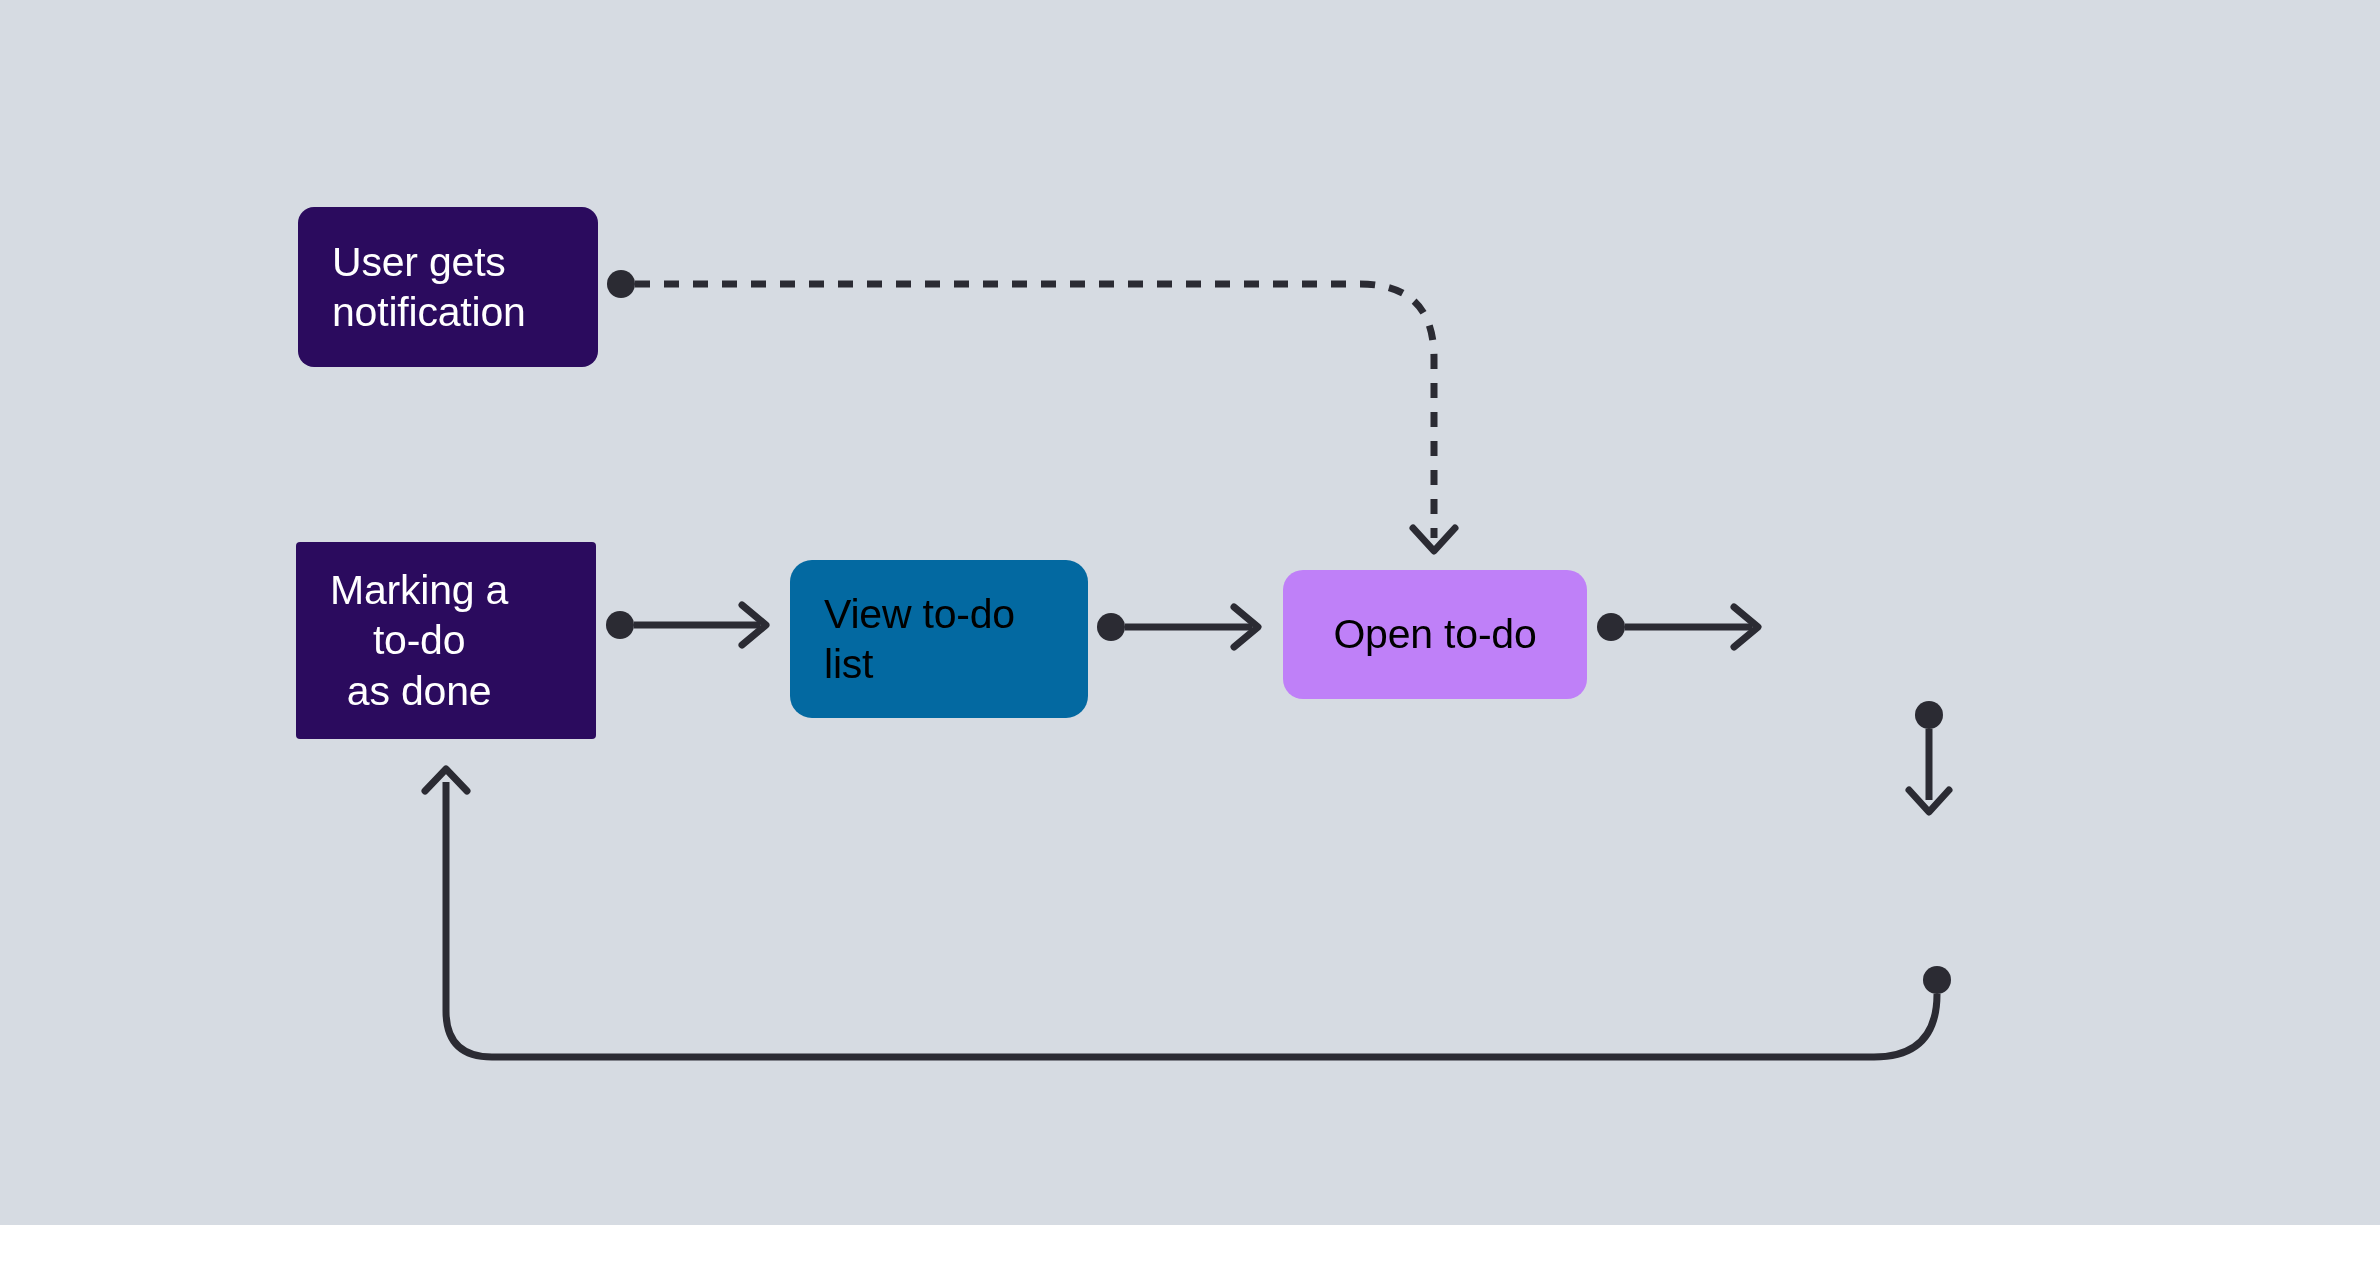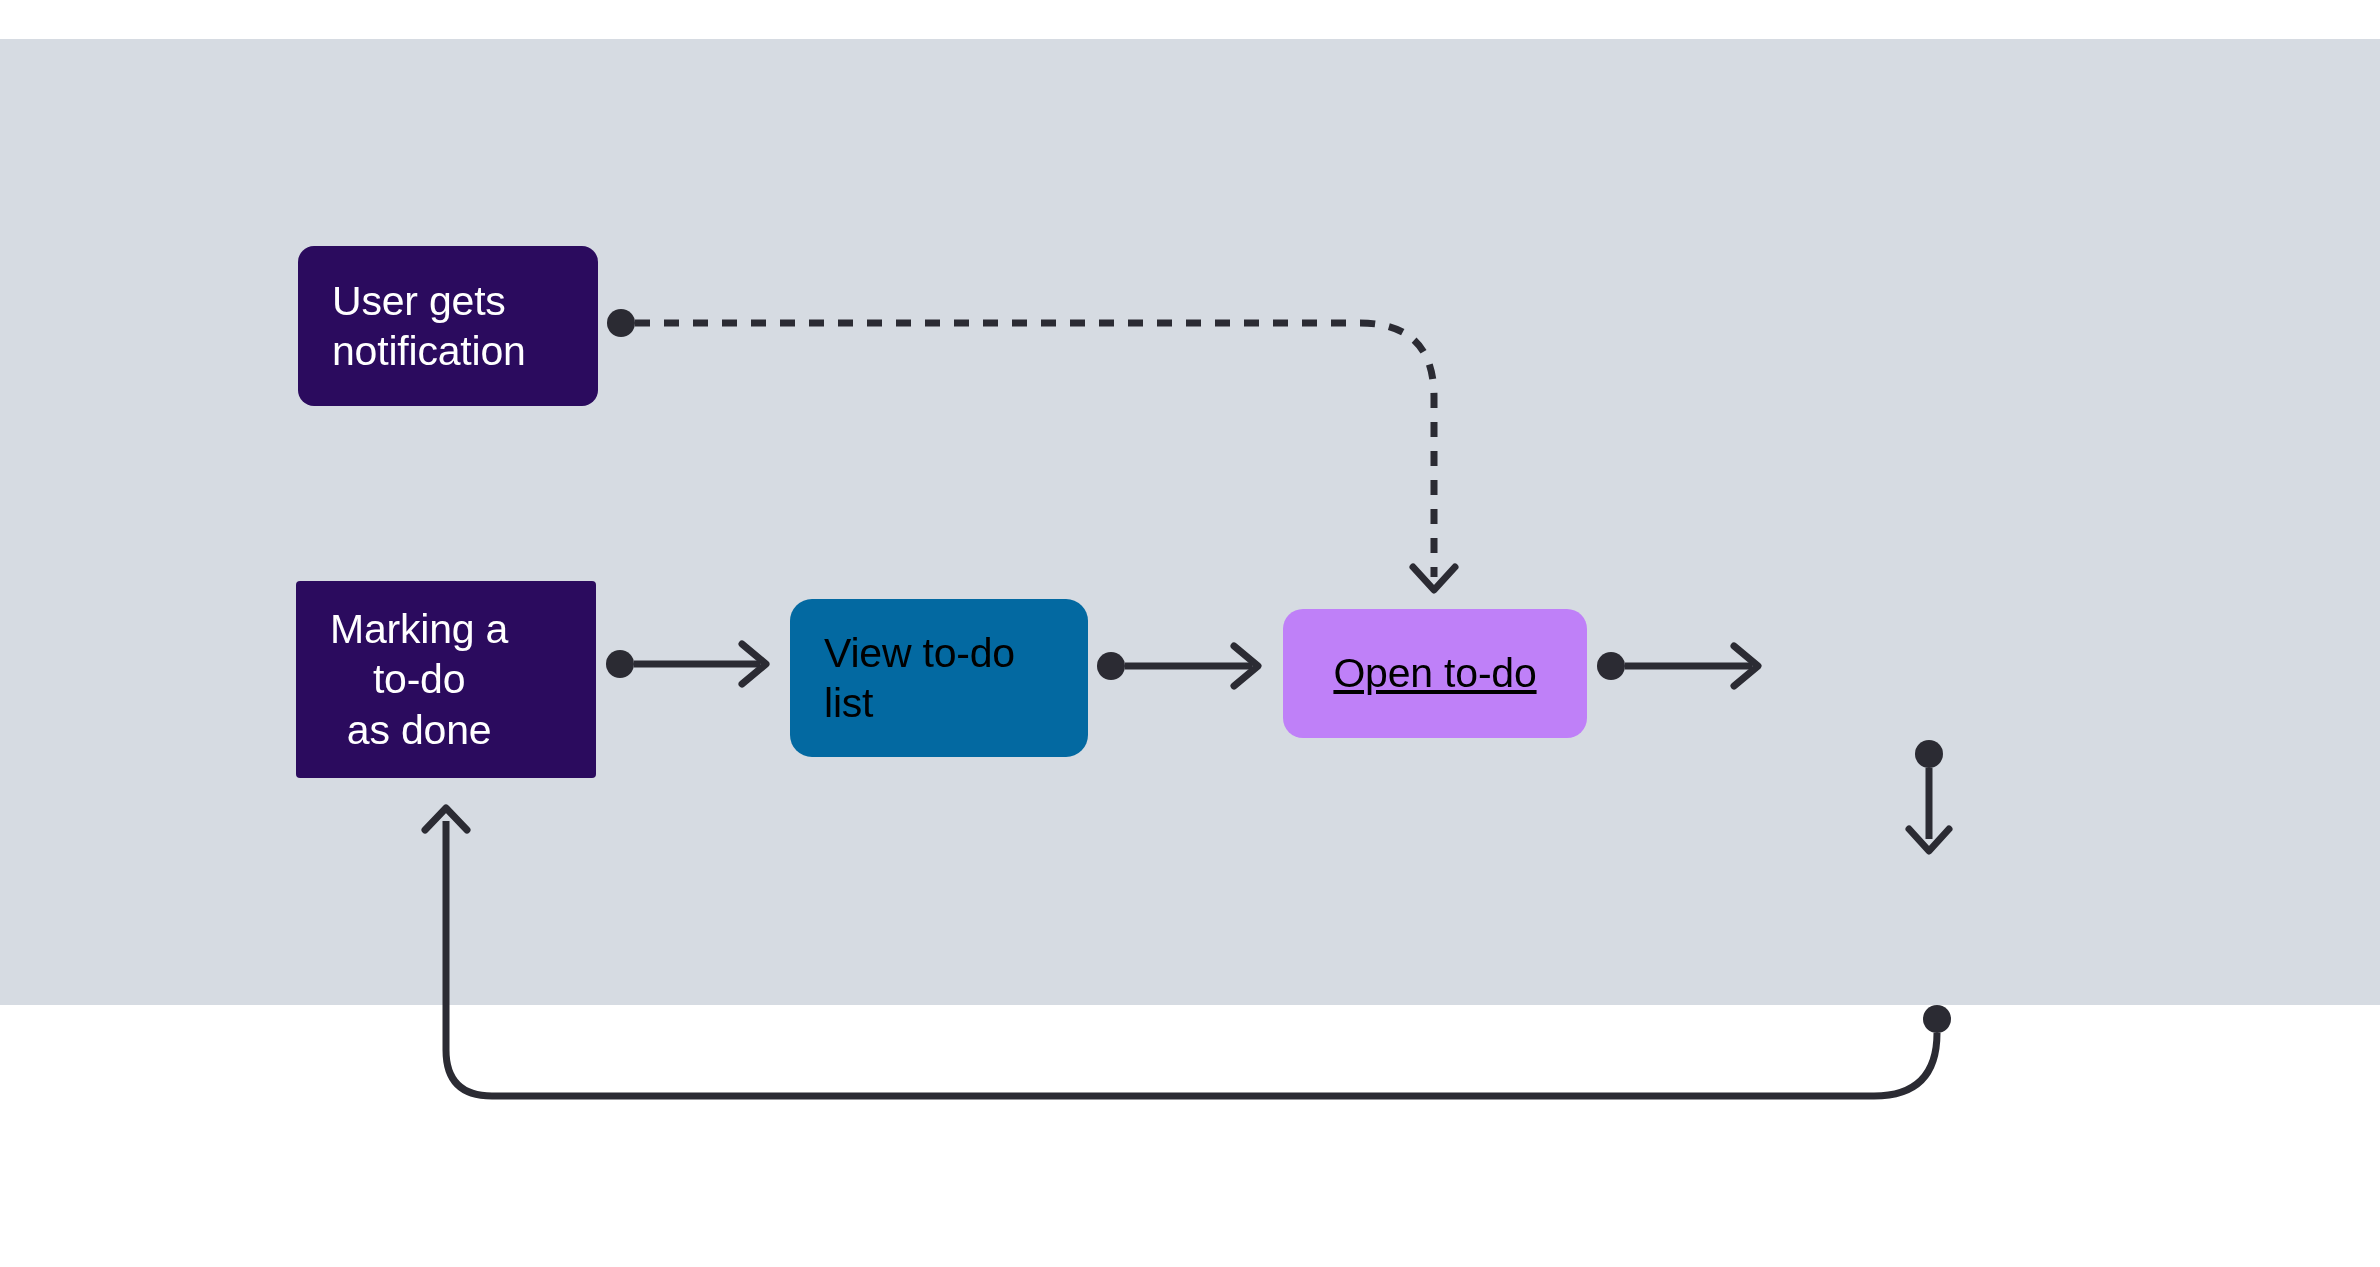--- a/index.html
+++ b/index.html
@@ -8,23 +8,22 @@
   }
   body {
     width: 2380px;
     height: 1267px;
     overflow: hidden;
     font-family: "Liberation Sans", sans-serif;
   }
   #canvas {
     position: relative;
     width: 2380px;
-    height: 966px;
+    height: 1225px;
     background: #d6dbe2;
-    margin-top: 39px;
   }
   #edges {
     position: absolute;
     left: 0;
     top: 0;
     width: 2380px;
     height: 1267px;
     pointer-events: none;
   }
   .node {
@@ -36,21 +35,20 @@
     padding: 0 34px;
     font-size: 41px;
     line-height: 1.22;
     letter-spacing: -0.2px;
     font-weight: 400;
     white-space: pre-line;
   }
   .node.center {
     justify-content: center;
     padding: 0 30px;
-    text-decoration: underline;
   }
 
   
   #node-user-gets-notification {
     left: 298px;  top: 207px;  width: 300px;  height: 160px;
     border-radius: 16px;
   }
   #node-marking-a-todo-as-done {
     left: 296px;  top: 542px;  width: 300px;  height: 197px;
     border-radius: 4px;

